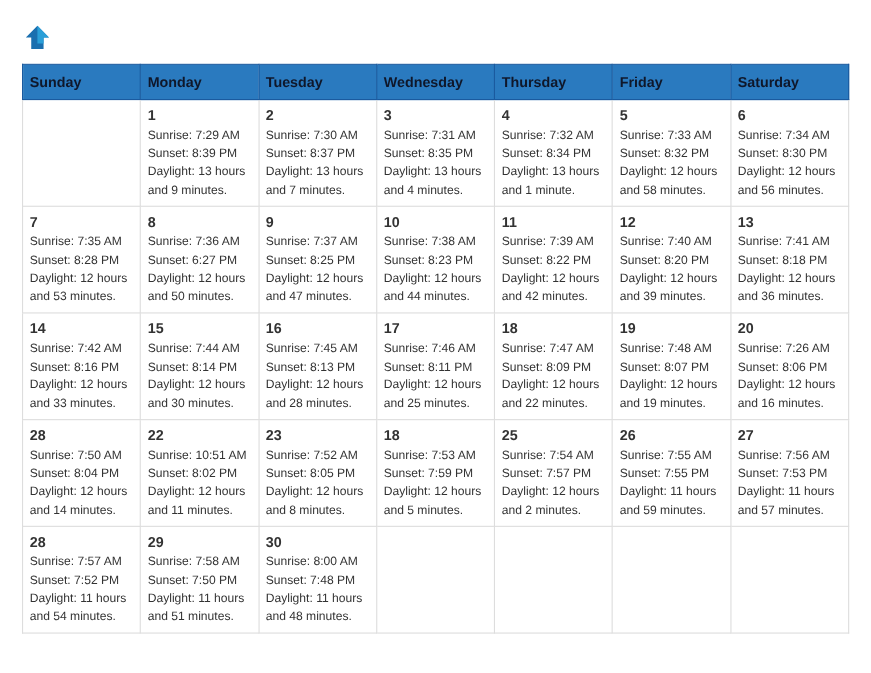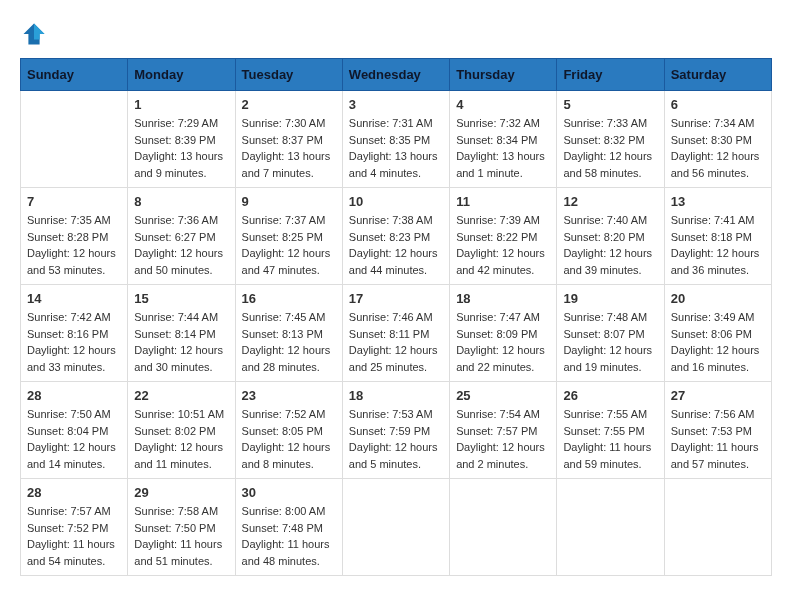--- a/index.html
+++ b/index.html
@@ -276,21 +276,21 @@
           <span class="day-number">19</span>
         <div class="day-info">
           <span>Sunrise: 7:48 AM</span><br>
           <span>Sunset: 8:07 PM</span><br>
           <span>Daylight: 12 hours and 19 minutes.</span>
         </div>
         </td>
         <td>
           <span class="day-number">20</span>
         <div class="day-info">
-          <span>Sunrise: 3:49 AM</span><br>
+          <span>Sunrise: 7:26 AM</span><br>
           <span>Sunset: 8:06 PM</span><br>
           <span>Daylight: 12 hours and 16 minutes.</span>
         </div>
         </td>
       </tr>
       <tr>
         <td>
           <span class="day-number">28</span>
         <div class="day-info">
           <span>Sunrise: 7:50 AM</span><br>

